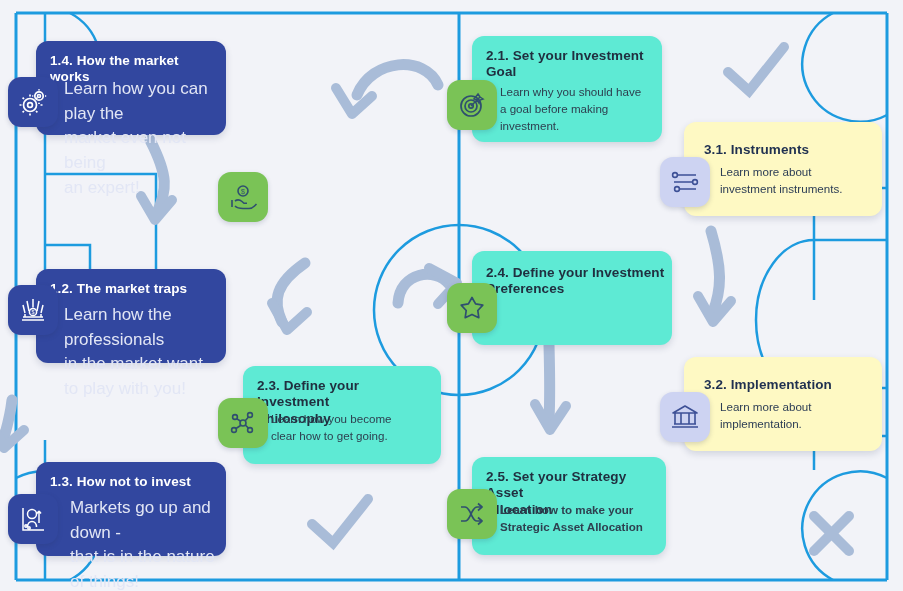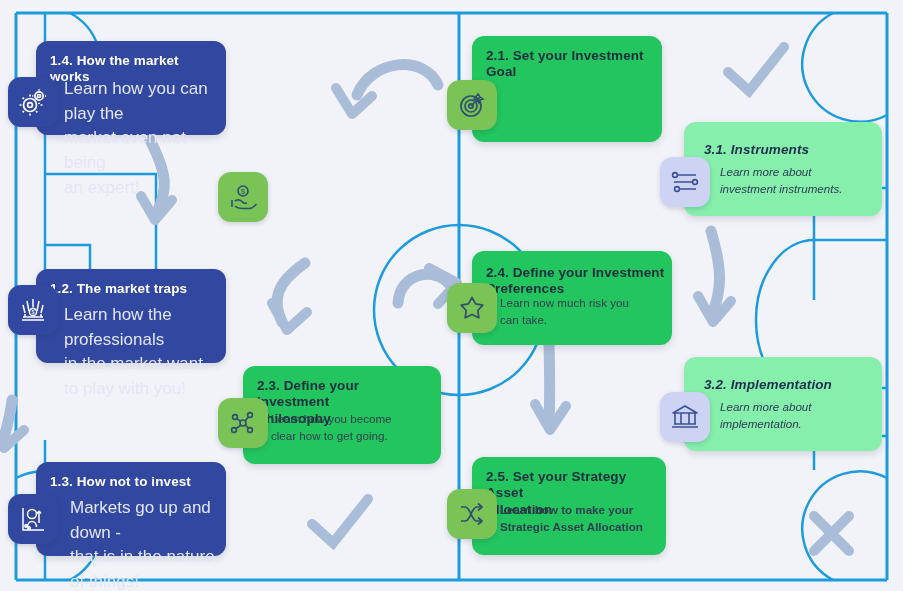--- a/index.html
+++ b/index.html
@@ -22,22 +22,22 @@
     height: 591px;
   }
   
   .card {
     position: absolute;
     border-radius: 12px;
     box-sizing: border-box;
     box-shadow: 0 3px 7px rgba(40,50,90,0.16);
   }
   .card-blue  { background: #32479f; }
-  .card-green { background: #22c55e; }
-  .card-lav   { background: #86efac; font-style: italic; }
+  .card-green { background: #5eead4; }
+  .card-lav   { background: #fef9c3; }
 
   .card-title {
     position: absolute;
     font-weight: bold;
     letter-spacing: 0.1px;
     line-height: 1.22;
   }
   .card-body {
     position: absolute;
     line-height: 1.45;
@@ -195,20 +195,23 @@
         <path d="M21 7v12M21 7l-2 2.5M21 7l2 2.5"></path>
         <circle cx="8" cy="22" r="1.2"></circle>
           <circle cx="11" cy="24" r="1.2"></circle>
       </svg>
     </span>
   </div>
 
   <div class="card card-green" style="left:472px; top:36px; width:190px; height:106px;">
     <div class="card-title" style="left:14px; top:12px; width:168px; white-space:pre-line;">2.1. Set your Investment
 Goal</div>
+    <div class="card-body" style="left:28px; top:48px; width:160px;">Learn why you should have
+a goal before making
+investment.</div>
   </div>
   <div class="icon-chip chip-green" style="left:447px; top:80px;">
     <span>
       <svg width="30" height="30" viewBox="0 0 30 30" fill="none" stroke="#2f4f6f" stroke-width="1.7">
         <circle cx="14" cy="16" r="10"></circle>
           <circle cx="14" cy="16" r="6"></circle>
           <circle cx="14" cy="16" r="2.2"></circle>
         <path d="M14 16l9-9M21 4l2 3 3 2-3 1-1 3-2-3-3-1z" stroke-width="1.5"></path>
       </svg>
     </span>
@@ -240,22 +243,20 @@
         <circle cx="6" cy="22" r="2.4"></circle>
           <circle cx="22" cy="22" r="2.4"></circle>
         <path d="M17 13l3.5-4M13 13.5L9 10.8M13.3 17L8 20.5M17.3 17l3.4 3.4"></path>
       </svg>
     </span>
   </div>
 
   <div class="card card-green" style="left:472px; top:251px; width:200px; height:94px;">
     <div class="card-title" style="left:14px; top:14px; width:182px; white-space:pre-line;">2.4. Define your Investment
 Preferences</div>
-    <div class="card-body" style="left:28px; top:44px; width:165px;">Learn now much risk you
-can take.</div>
   </div>
   <div class="icon-chip chip-green" style="left:447px; top:283px;">
     <span>
       <svg width="30" height="30" viewBox="0 0 30 30" fill="none" stroke="#2f4f6f" stroke-width="1.7" stroke-linejoin="round">
         <path d="M15 4.5l3.6 6.4 7.2 1.3-5 5.3 1 7.2-6.8-3.3-6.8 3.3 1-7.2-5-5.3 7.2-1.3z"></path>
       </svg>
     </span>
   </div>
 
   <div class="card card-green" style="left:472px; top:457px; width:194px; height:98px;">

